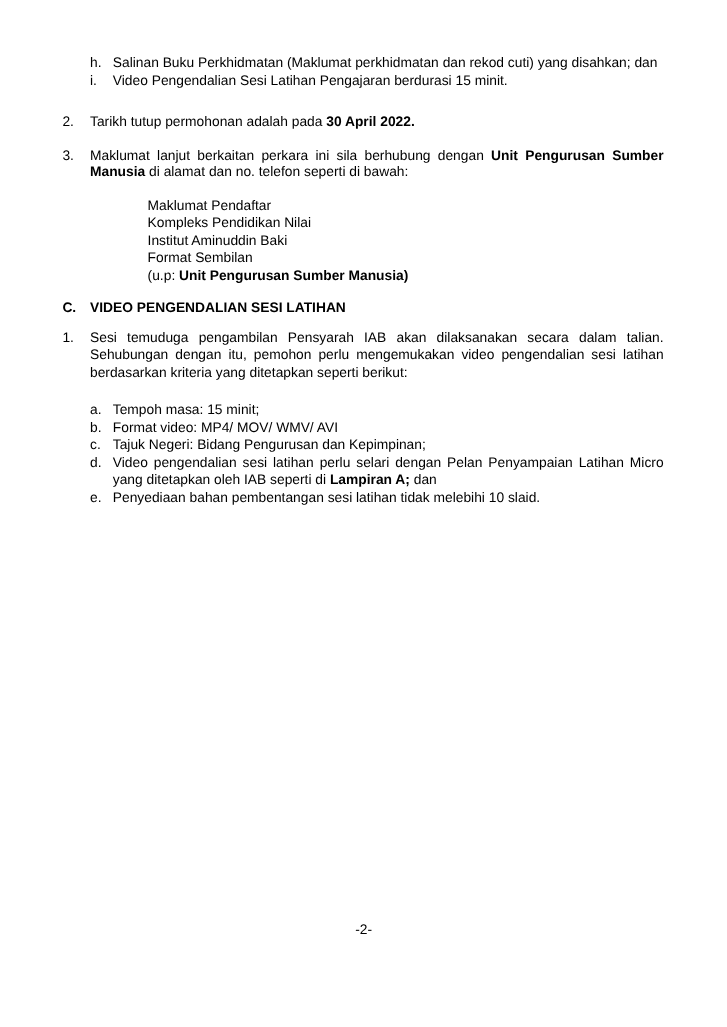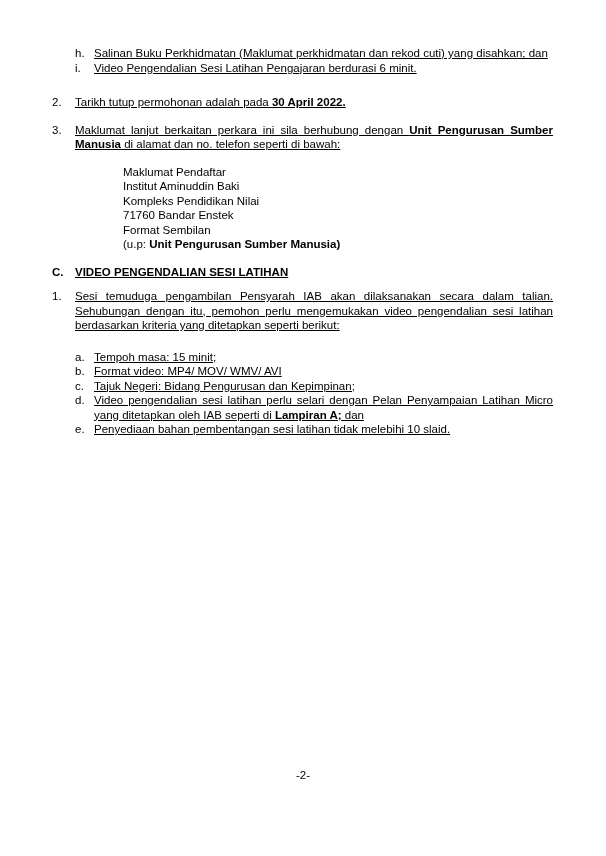--- a/index.html
+++ b/index.html
@@ -29,21 +29,20 @@
   }
   .li .marker {
     flex: 0 0 auto;
   }
   .l1 > .marker { width: 23px; }
   .l2 { margin-left: 23px; }
   .l2 > .marker { width: 19px; }
   .li .content {
     flex: 1 1 auto;
     min-width: 0;
-    text-decoration: underline;
   }
   .justify { text-align: justify; }
 
   .gap-lg { margin-top: 20px; }
   .gap-md { margin-top: 13px; }
   .gap-sm { margin-top: 10px; }
   .gap-crit { margin-top: 17px; }
 
   .address {
     margin-left: 71px;
@@ -63,38 +62,37 @@
 <body>
 
 <div class="page">
 
   <div class="li l2 justify">
     <span class="marker">h.</span>
     <span class="content"><span>Salinan Buku Perkhidmatan (Maklumat perkhidmatan dan rekod cuti) yang disahkan; dan</span></span>
   </div>
   <div class="li l2">
     <span class="marker">i.</span>
-    <span class="content"><span>Video Pengendalian Sesi Latihan Pengajaran berdurasi 6 minit.</span></span>
+    <span class="content"><span>Video Pengendalian Sesi Latihan Pengajaran berdurasi 15 minit.</span></span>
   </div>
 
   <div class="li l1 gap-lg">
     <span class="marker">2.</span>
     <span class="content"><span>Tarikh tutup permohonan adalah pada </span><span class="bold">30 April 2022.</span></span>
   </div>
 
   <div class="li l1 gap-md justify">
     <span class="marker">3.</span>
     <span class="content"><span>Maklumat lanjut berkaitan perkara ini sila berhubung dengan </span><span class="bold">Unit Pengurusan Sumber Manusia</span><span> di alamat dan no. telefon seperti di bawah:</span></span>
   </div>
 
   <div class="address">
     <div><span>Maklumat Pendaftar</span></div>
+    <div><span>Kompleks Pendidikan Nilai</span></div>
     <div><span>Institut Aminuddin Baki</span></div>
-    <div><span>Kompleks Pendidikan Nilai</span></div>
-    <div><span>71760 Bandar Enstek</span></div>
     <div><span>Format Sembilan</span></div>
     <div><span>(u.p: </span><span class="bold">Unit Pengurusan Sumber Manusia)</span></div>
   </div>
 
   <div class="li l1 gap-md heading">
     <span class="marker">C.</span>
     <span class="content">VIDEO PENGENDALIAN SESI LATIHAN</span>
   </div>
 
   <div class="li l1 gap-sm justify">

